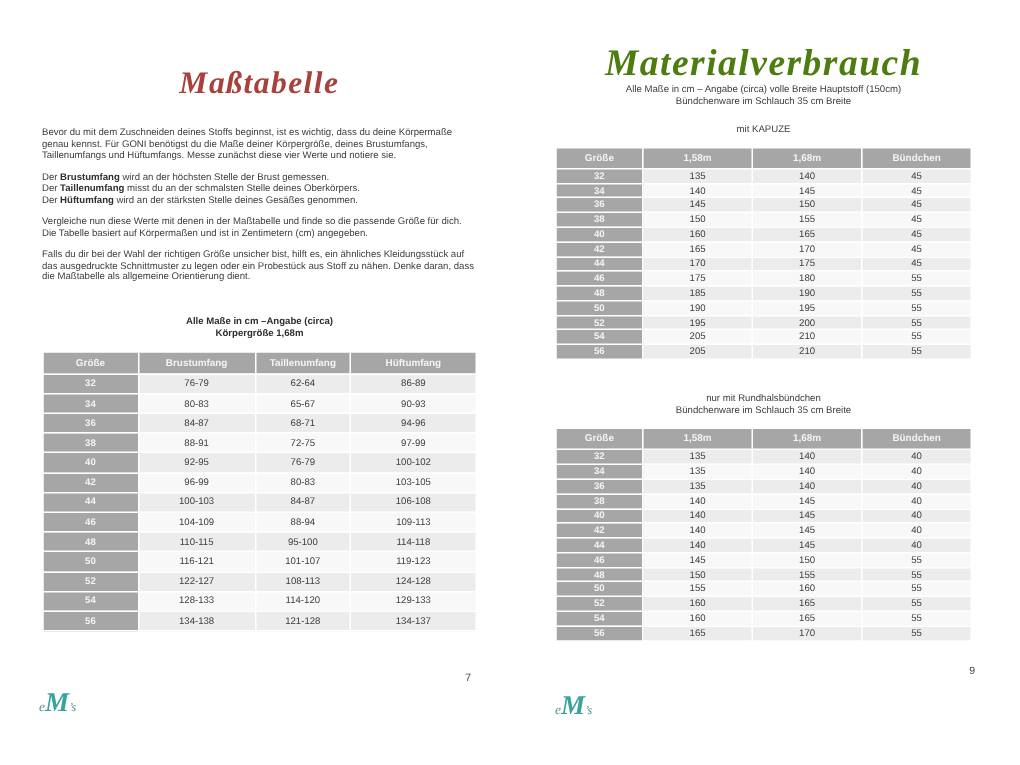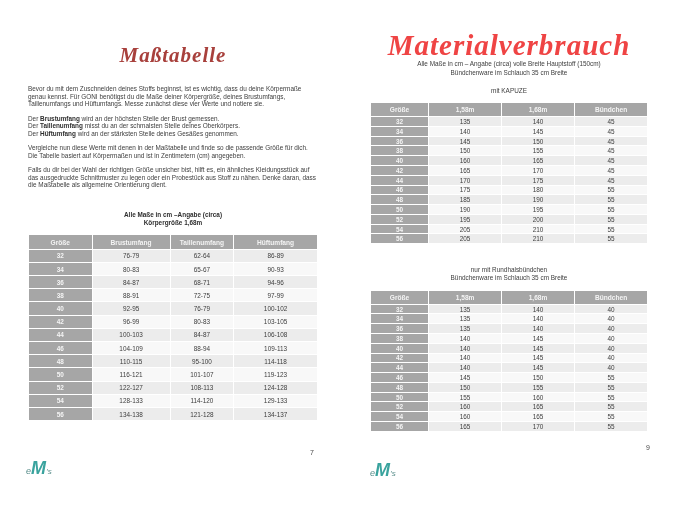--- a/index.html
+++ b/index.html
@@ -12,21 +12,21 @@
   #page-left  { left:0; }
   #page-right { left:340px; }
   .inner-left  { padding:44px 22px 0 28px; }
   .inner-right { padding:30px 32px 0 30px; }
 
   .hand-title {
     font-family:Liberation Serif, serif; font-style:italic; font-weight:600;
     text-align:center; letter-spacing:1px; line-height:1.05;
   }
   #title-left  { font-size:21px; color:#a8403c; margin-bottom:19px; }
-  #title-right { font-size:29px; color:#ef4444; margin-bottom:0; }
+  #title-right { font-size:25px; color:#4d7c0f; margin-bottom:0; }
 
   .body-text { font-size:6.4px; line-height:7.5px; color:#3d3d3d; }
   .para { margin-bottom:7px; }
   .para b, .measure-term { font-weight:bold; color:#2e2e2e; }
 
   .caption { font-size:6.4px; line-height:8.4px; font-weight:bold; text-align:center; color:#2e2e2e; }
   .subcaption { font-size:6.4px; line-height:8.2px; text-align:center; color:#3d3d3d; }
 
   table { border-collapse:collapse; table-layout:fixed; width:100%; }
   th, td { border:1.5px solid #ffffff; text-align:center; vertical-align:middle; }
@@ -48,21 +48,21 @@
   .mat-table tbody th, .mat-table tbody td { padding:0.9px 0; }
 
   #kapuze-heading { margin-top:10px; }
   #rundhals-heading { margin-top:22px; }
 
   .page-number { position:absolute; font-size:7px; color:#4a4a4a; }
   #page-num-left  { top:449px; right:26px; }
   #page-num-right { top:444px; right:30px; }
 
   .logo {
-    position:absolute; font-family:Liberation Sans, sans-serif; font-style:italic;
+    position:absolute; font-family:Liberation Serif, serif; font-style:italic;
     color:#3aa39e; white-space:nowrap;
   }
   #logo-left  { left:26px; top:458px; }
   #logo-right { left:30px; top:460px; }
   .logo .lg-e { font-size:9px; color:#5a8f8c; }
   .logo .lg-m { font-size:18px; font-weight:bold; }
   .logo .lg-s { font-size:8px; color:#5a8f8c; }
 </style>
 </head>
 <body>

